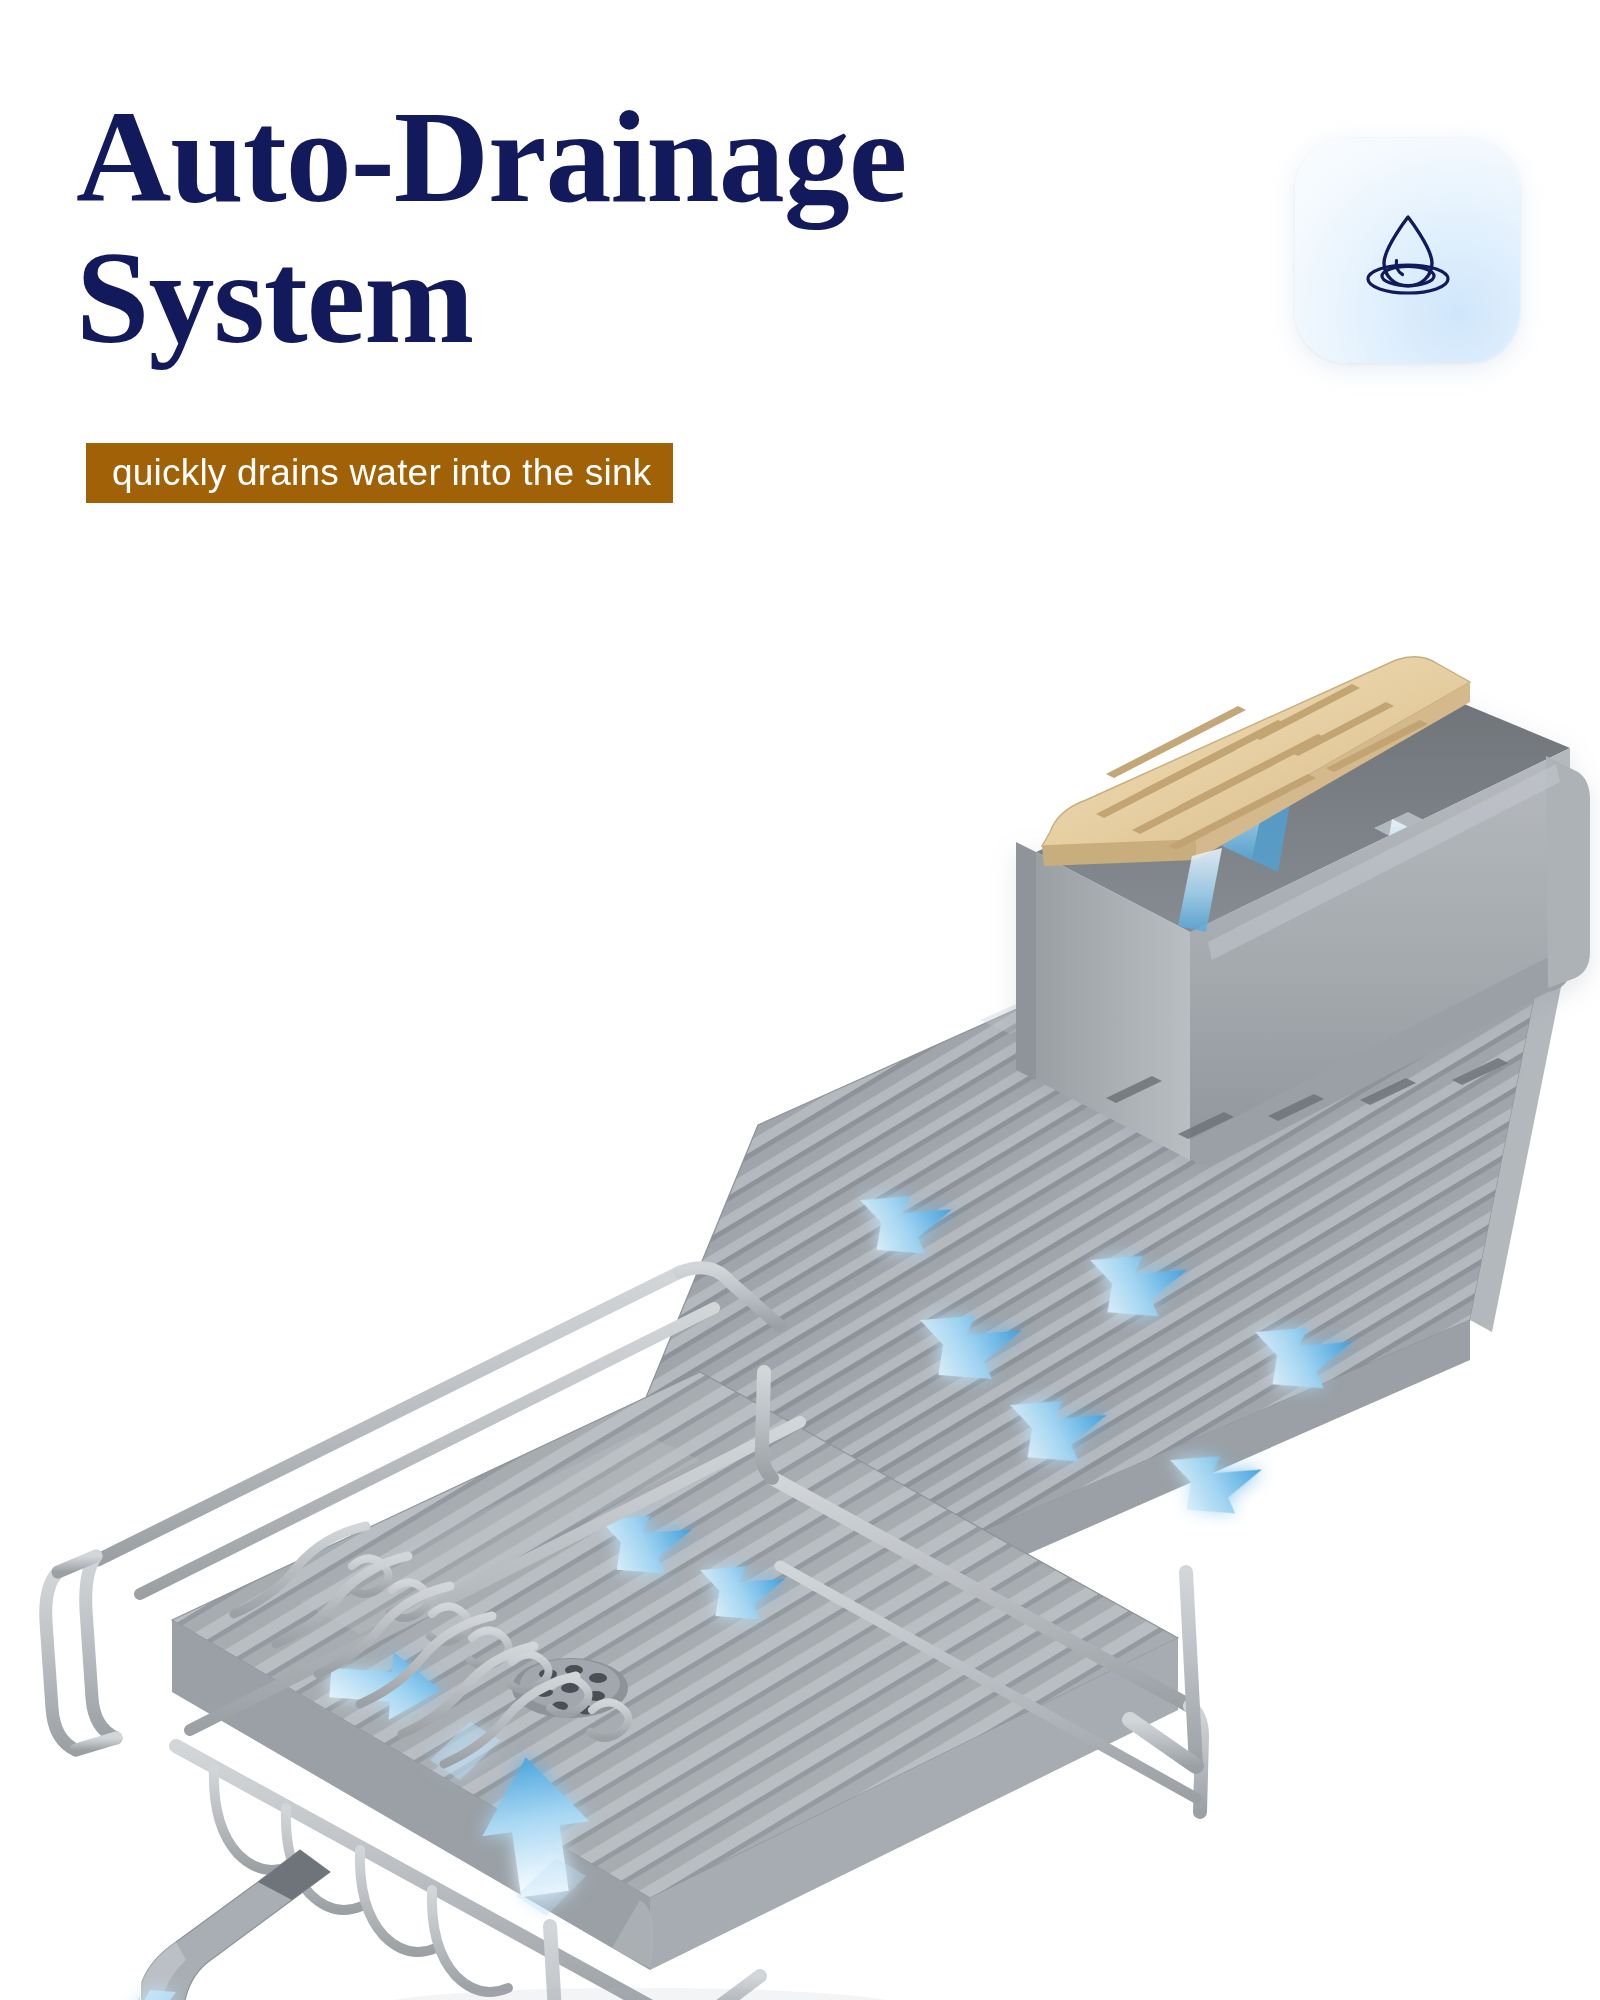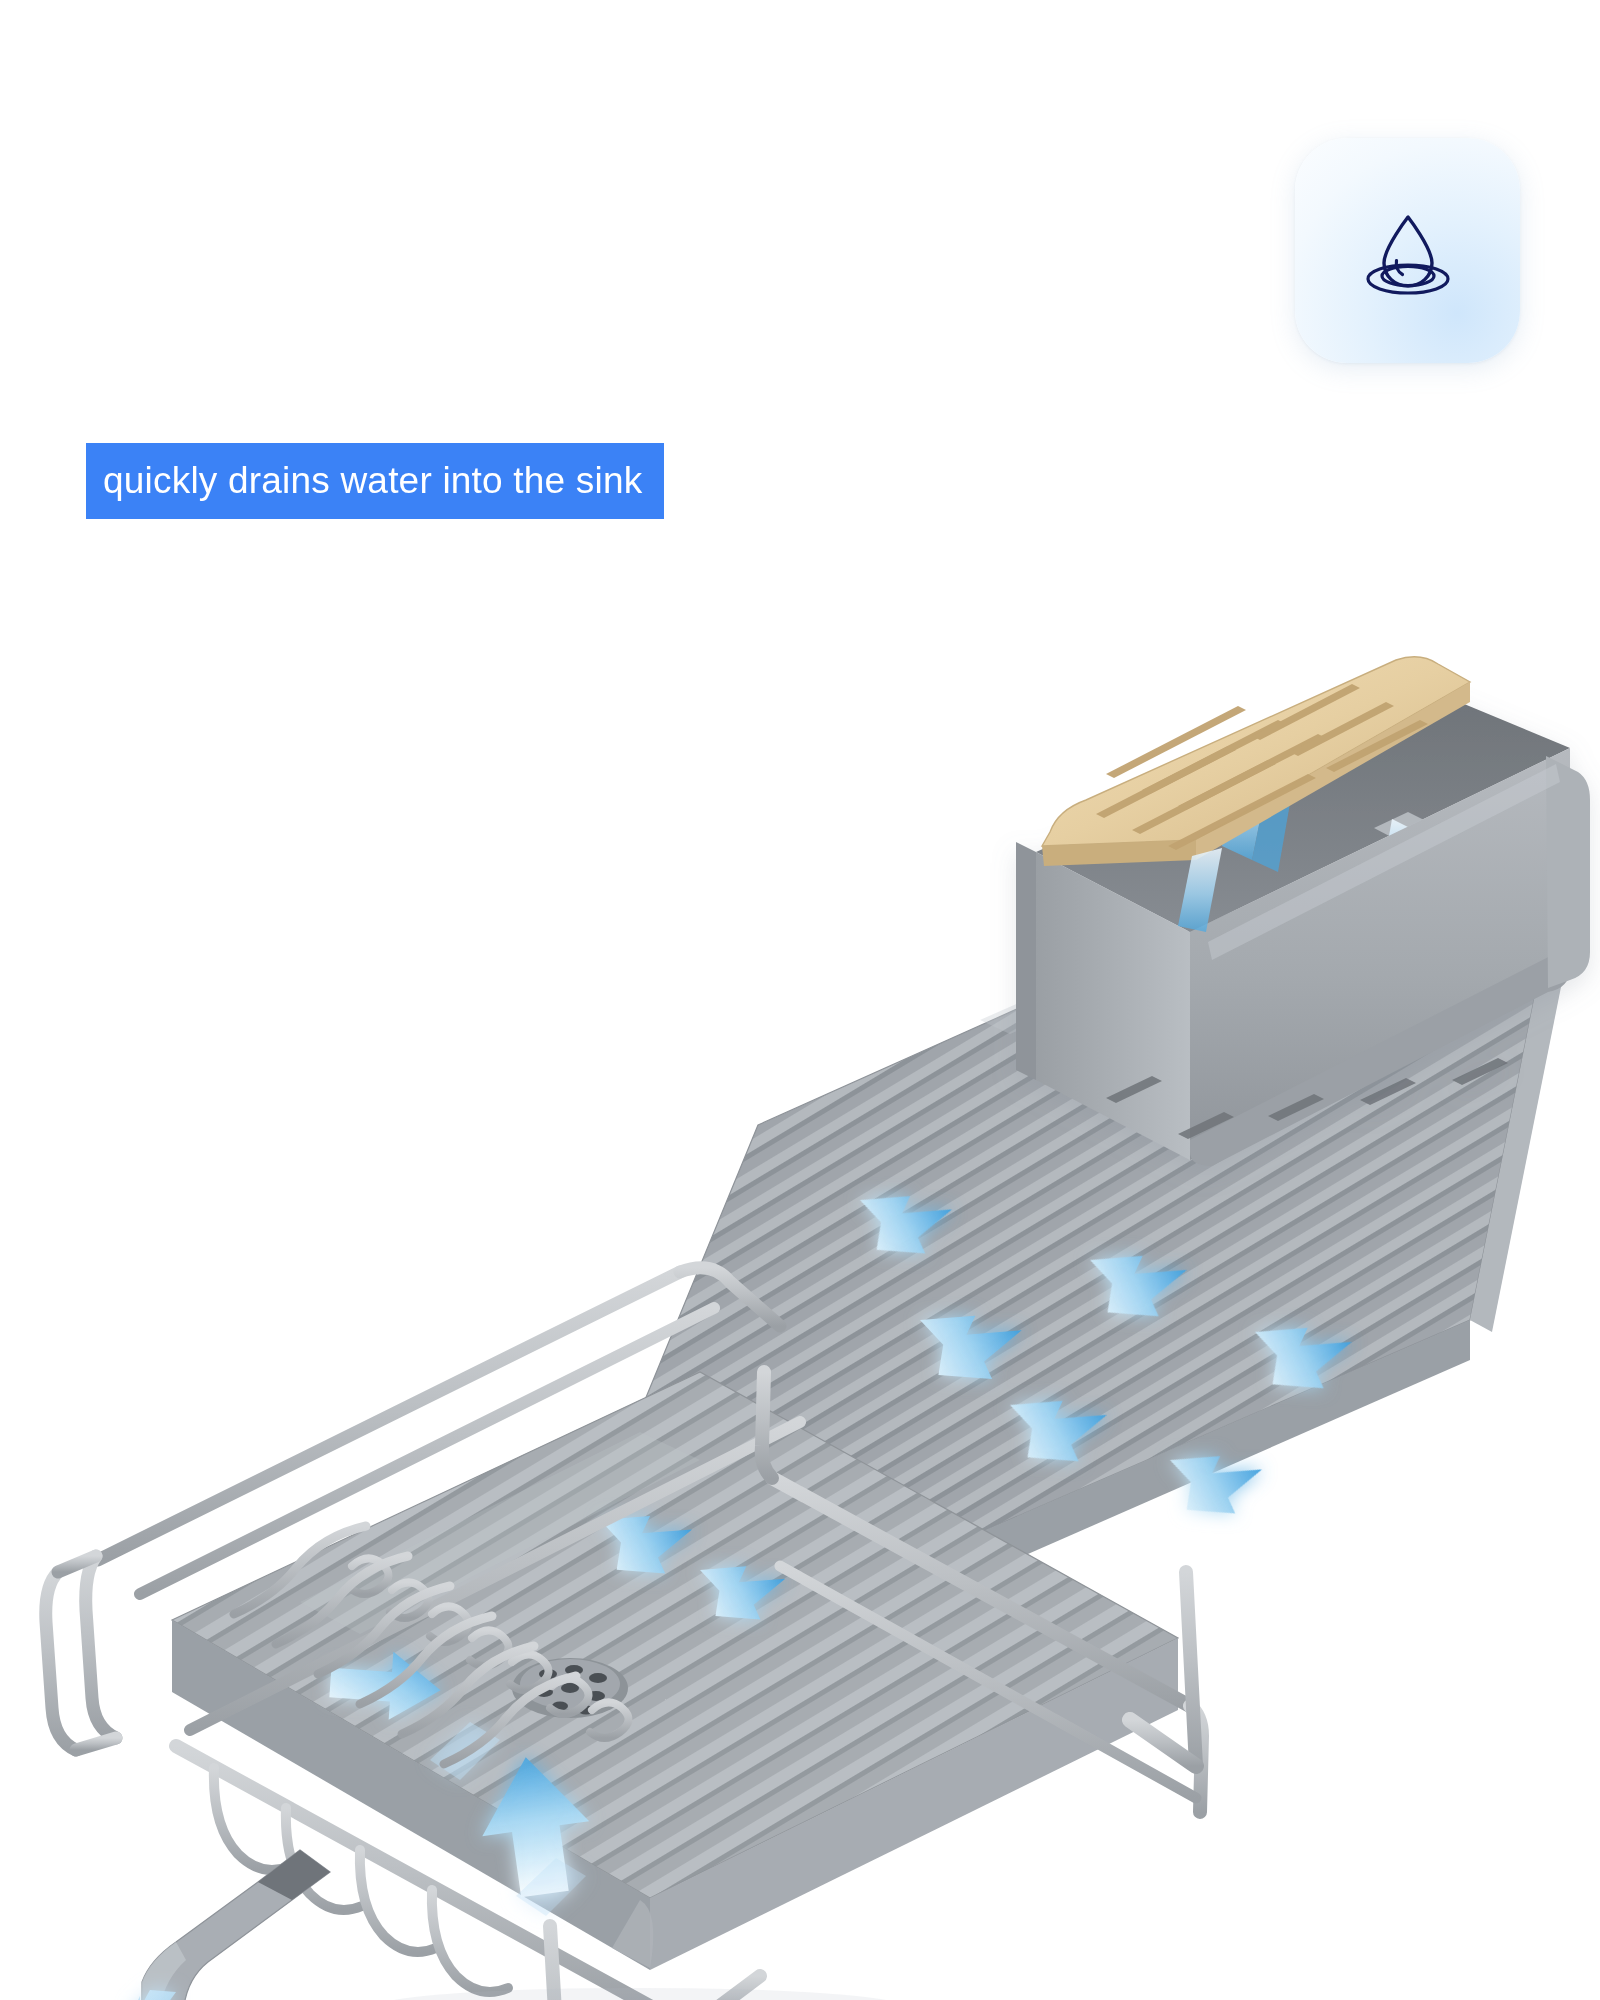--- a/index.html
+++ b/index.html
@@ -19,23 +19,23 @@
     font-family:"Liberation Serif", serif;
     font-weight:700;
     font-size:132px;
     line-height:1.07;
     letter-spacing:-1px;
     color:#121a5c;
     white-space:pre-line;
   }
   .sub-bar{
     position:absolute;left:86px;top:443px;
-    height:76px;
-    padding:0 22px 0 17px;
-    background:#3b82f6;
+    height:60px;
+    padding:0 22px 0 26px;
+    background:#a16207;
     display:flex;align-items:center;
     box-sizing:border-box;
   }
   .sub-bar-text{
     color:#ffffff;
     font-size:37px;
     font-weight:400;
     letter-spacing:.2px;
     font-family:"Liberation Sans", sans-serif;
     white-space:nowrap;
@@ -54,20 +54,22 @@
 
   
   .stage{position:absolute;left:0;top:560px;width:1600px;height:1440px;}
   .stage svg{display:block;width:1600px;height:1440px;}
 </style>
 </head>
 <body>
 
 <div class="page">
 
+  <div class="headline">Auto-Drainage
+System</div>
 
   <div class="sub-bar">
     <span class="sub-bar-text">quickly drains water into the sink</span>
   </div>
 
   <div class="badge">
     <span>
       <svg width="110" height="110" viewBox="0 0 110 110" fill="none">
 
         <path d="M55 21 C55 21 31 52 31 67 C31 80 41.8 90 55 90 C68.2 90 79 80 79 67 C79 52 55 21 55 21 Z" stroke="#111a5e" stroke-width="3.4" fill="none" stroke-linejoin="round"></path>

